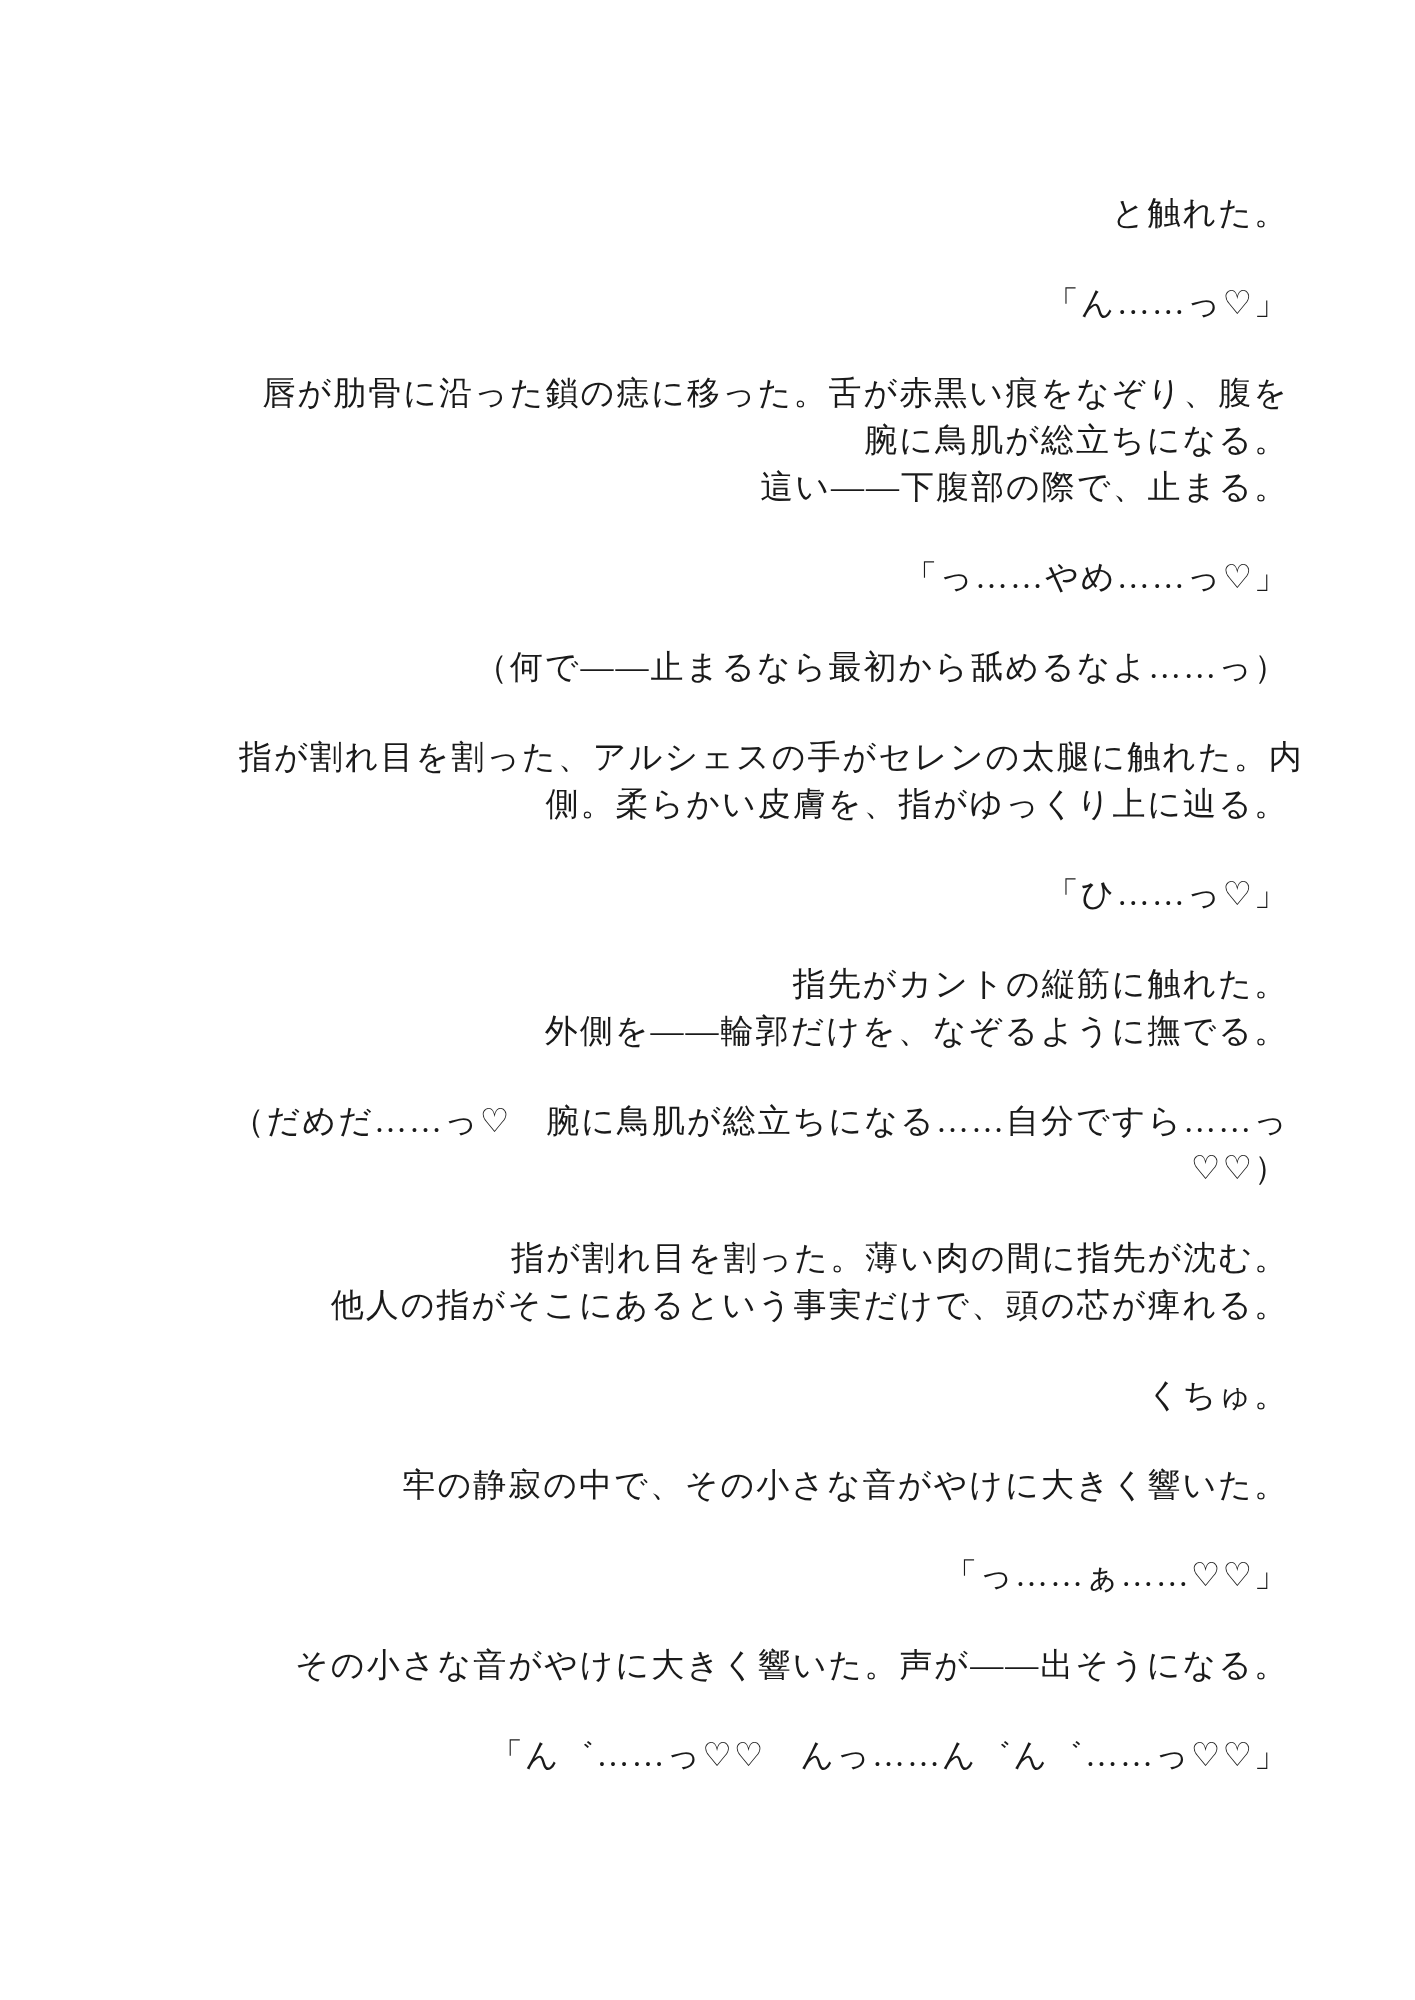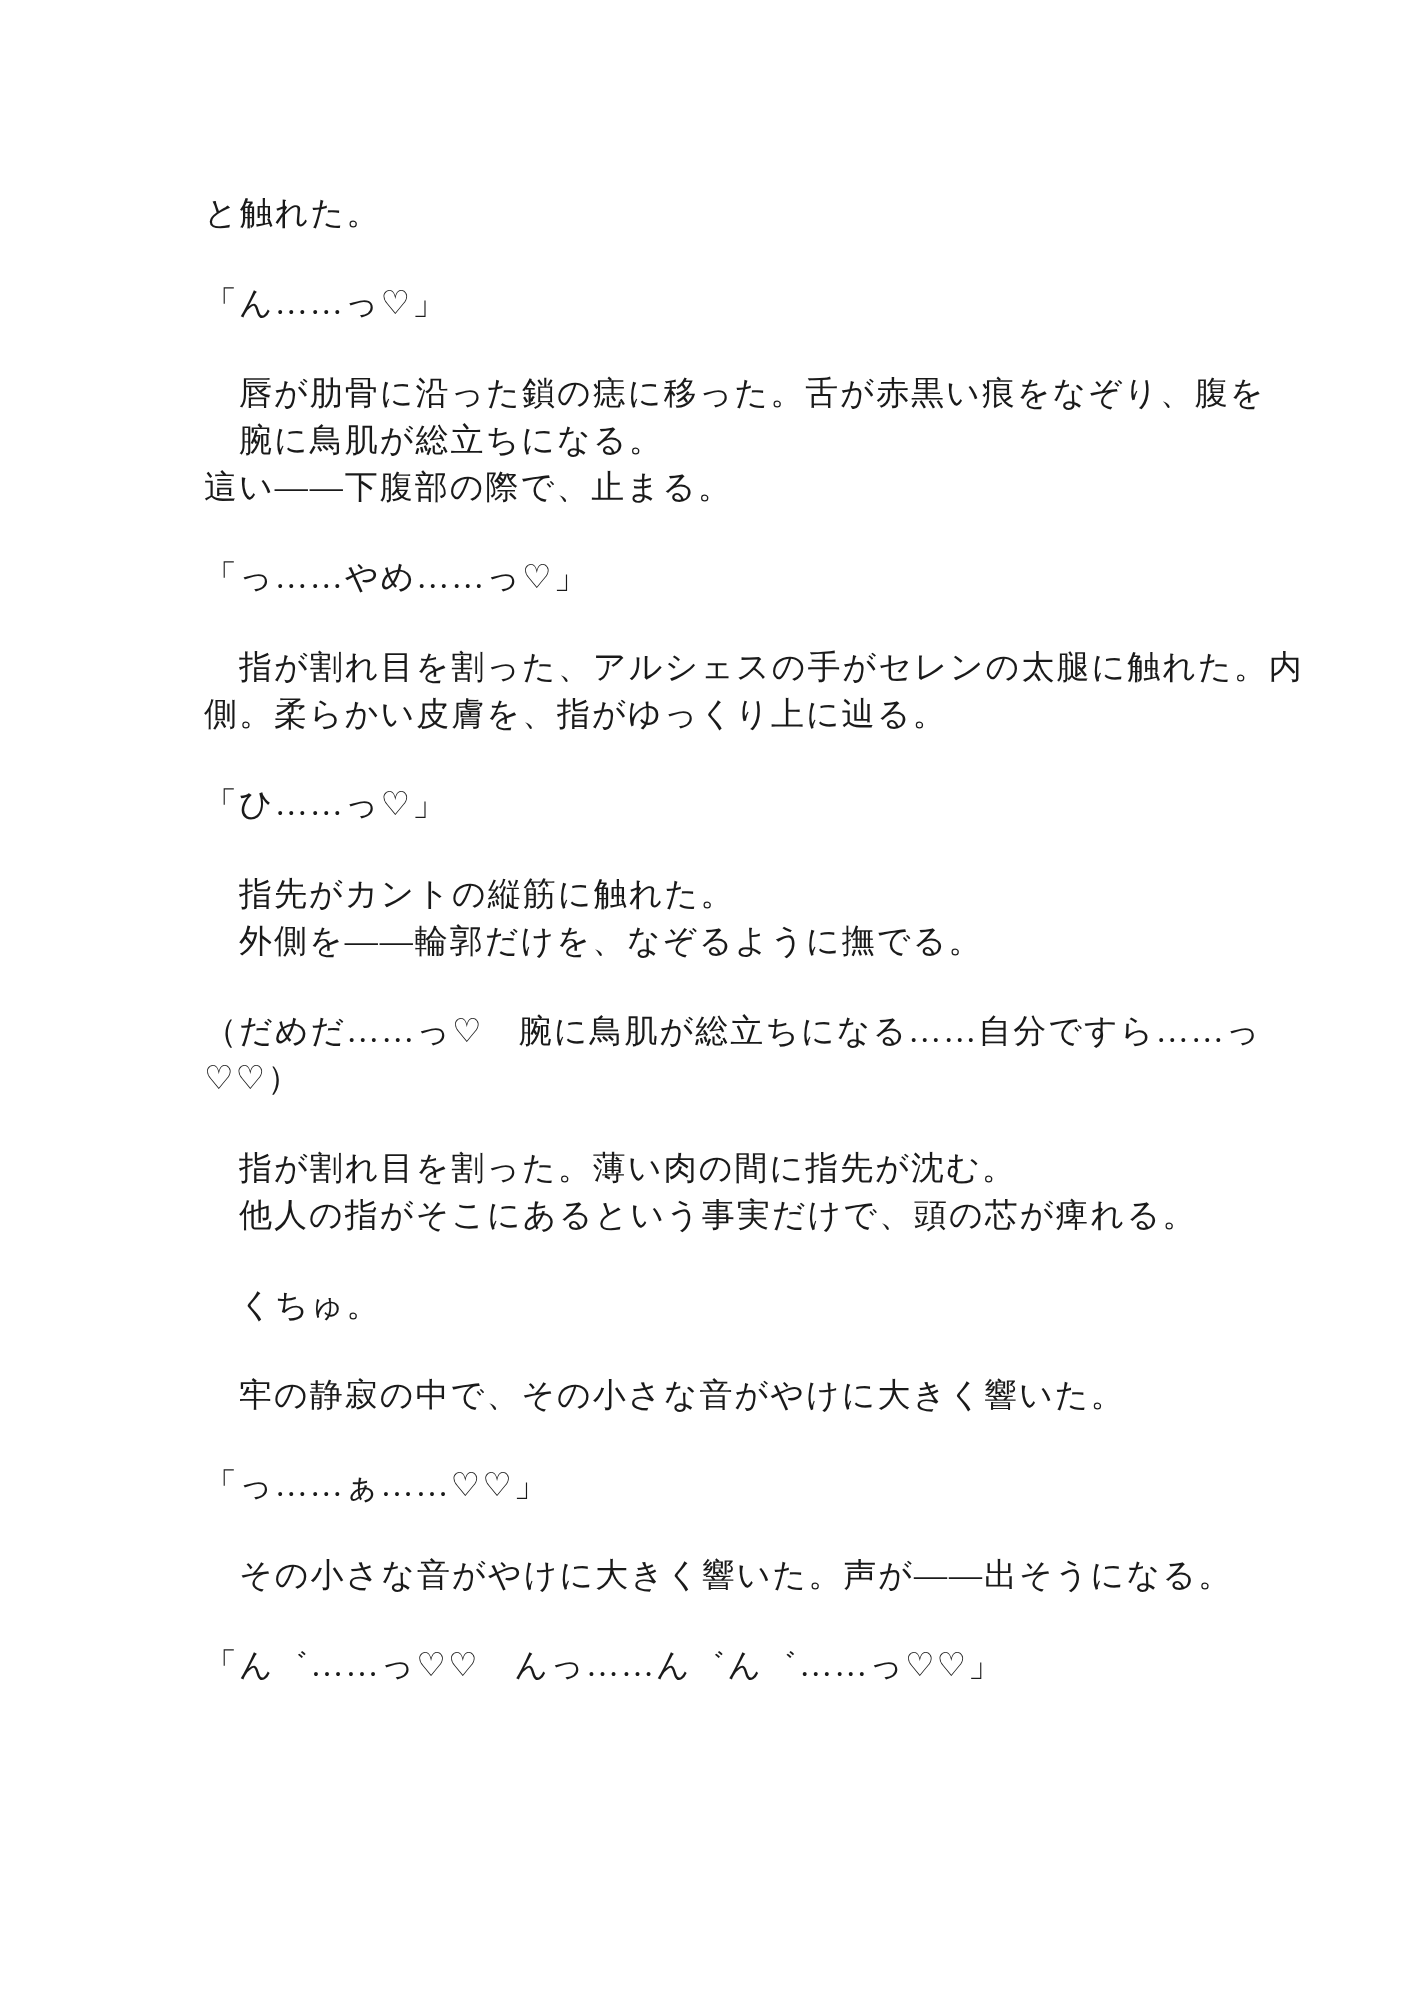--- a/index.html
+++ b/index.html
@@ -25,40 +25,44 @@
   .text-column p {
     margin: 0 0 43px 0;
     font-size: 33px;
     line-height: 47px;
     letter-spacing: 2px;
     font-weight: 400;
   }
   .text-column p .line {
     display: block;
     white-space: pre;
+    text-align: right;
   }
 </style>
 </head>
 <body>
 
 <main class="page">
   <div class="text-column" id="text-column" style="color: rgb(26, 26, 26);">
       <p>
         <span class="line">と触れた。</span>
       </p>
       <p>
         <span class="line">「ん……っ♡」</span>
       </p>
       <p>
         <span class="line">　唇が肋骨に沿った鎖の痣に移った。舌が赤黒い痕をなぞり、腹を</span>
         <span class="line">　腕に鳥肌が総立ちになる。</span>
         <span class="line">這い――下腹部の際で、止まる。</span>
       </p>
       <p>
         <span class="line">「っ……やめ……っ♡」</span>
+      </p>
+      <p>
+        <span class="line">（何で――止まるなら最初から舐めるなよ……っ）</span>
       </p>
       <p>
         <span class="line">　指が割れ目を割った、アルシェスの手がセレンの太腿に触れた。内</span>
         <span class="line">側。柔らかい皮膚を、指がゆっくり上に辿る。</span>
       </p>
       <p>
         <span class="line">「ひ……っ♡」</span>
       </p>
       <p>
         <span class="line">　指先がカントの縦筋に触れた。</span>

